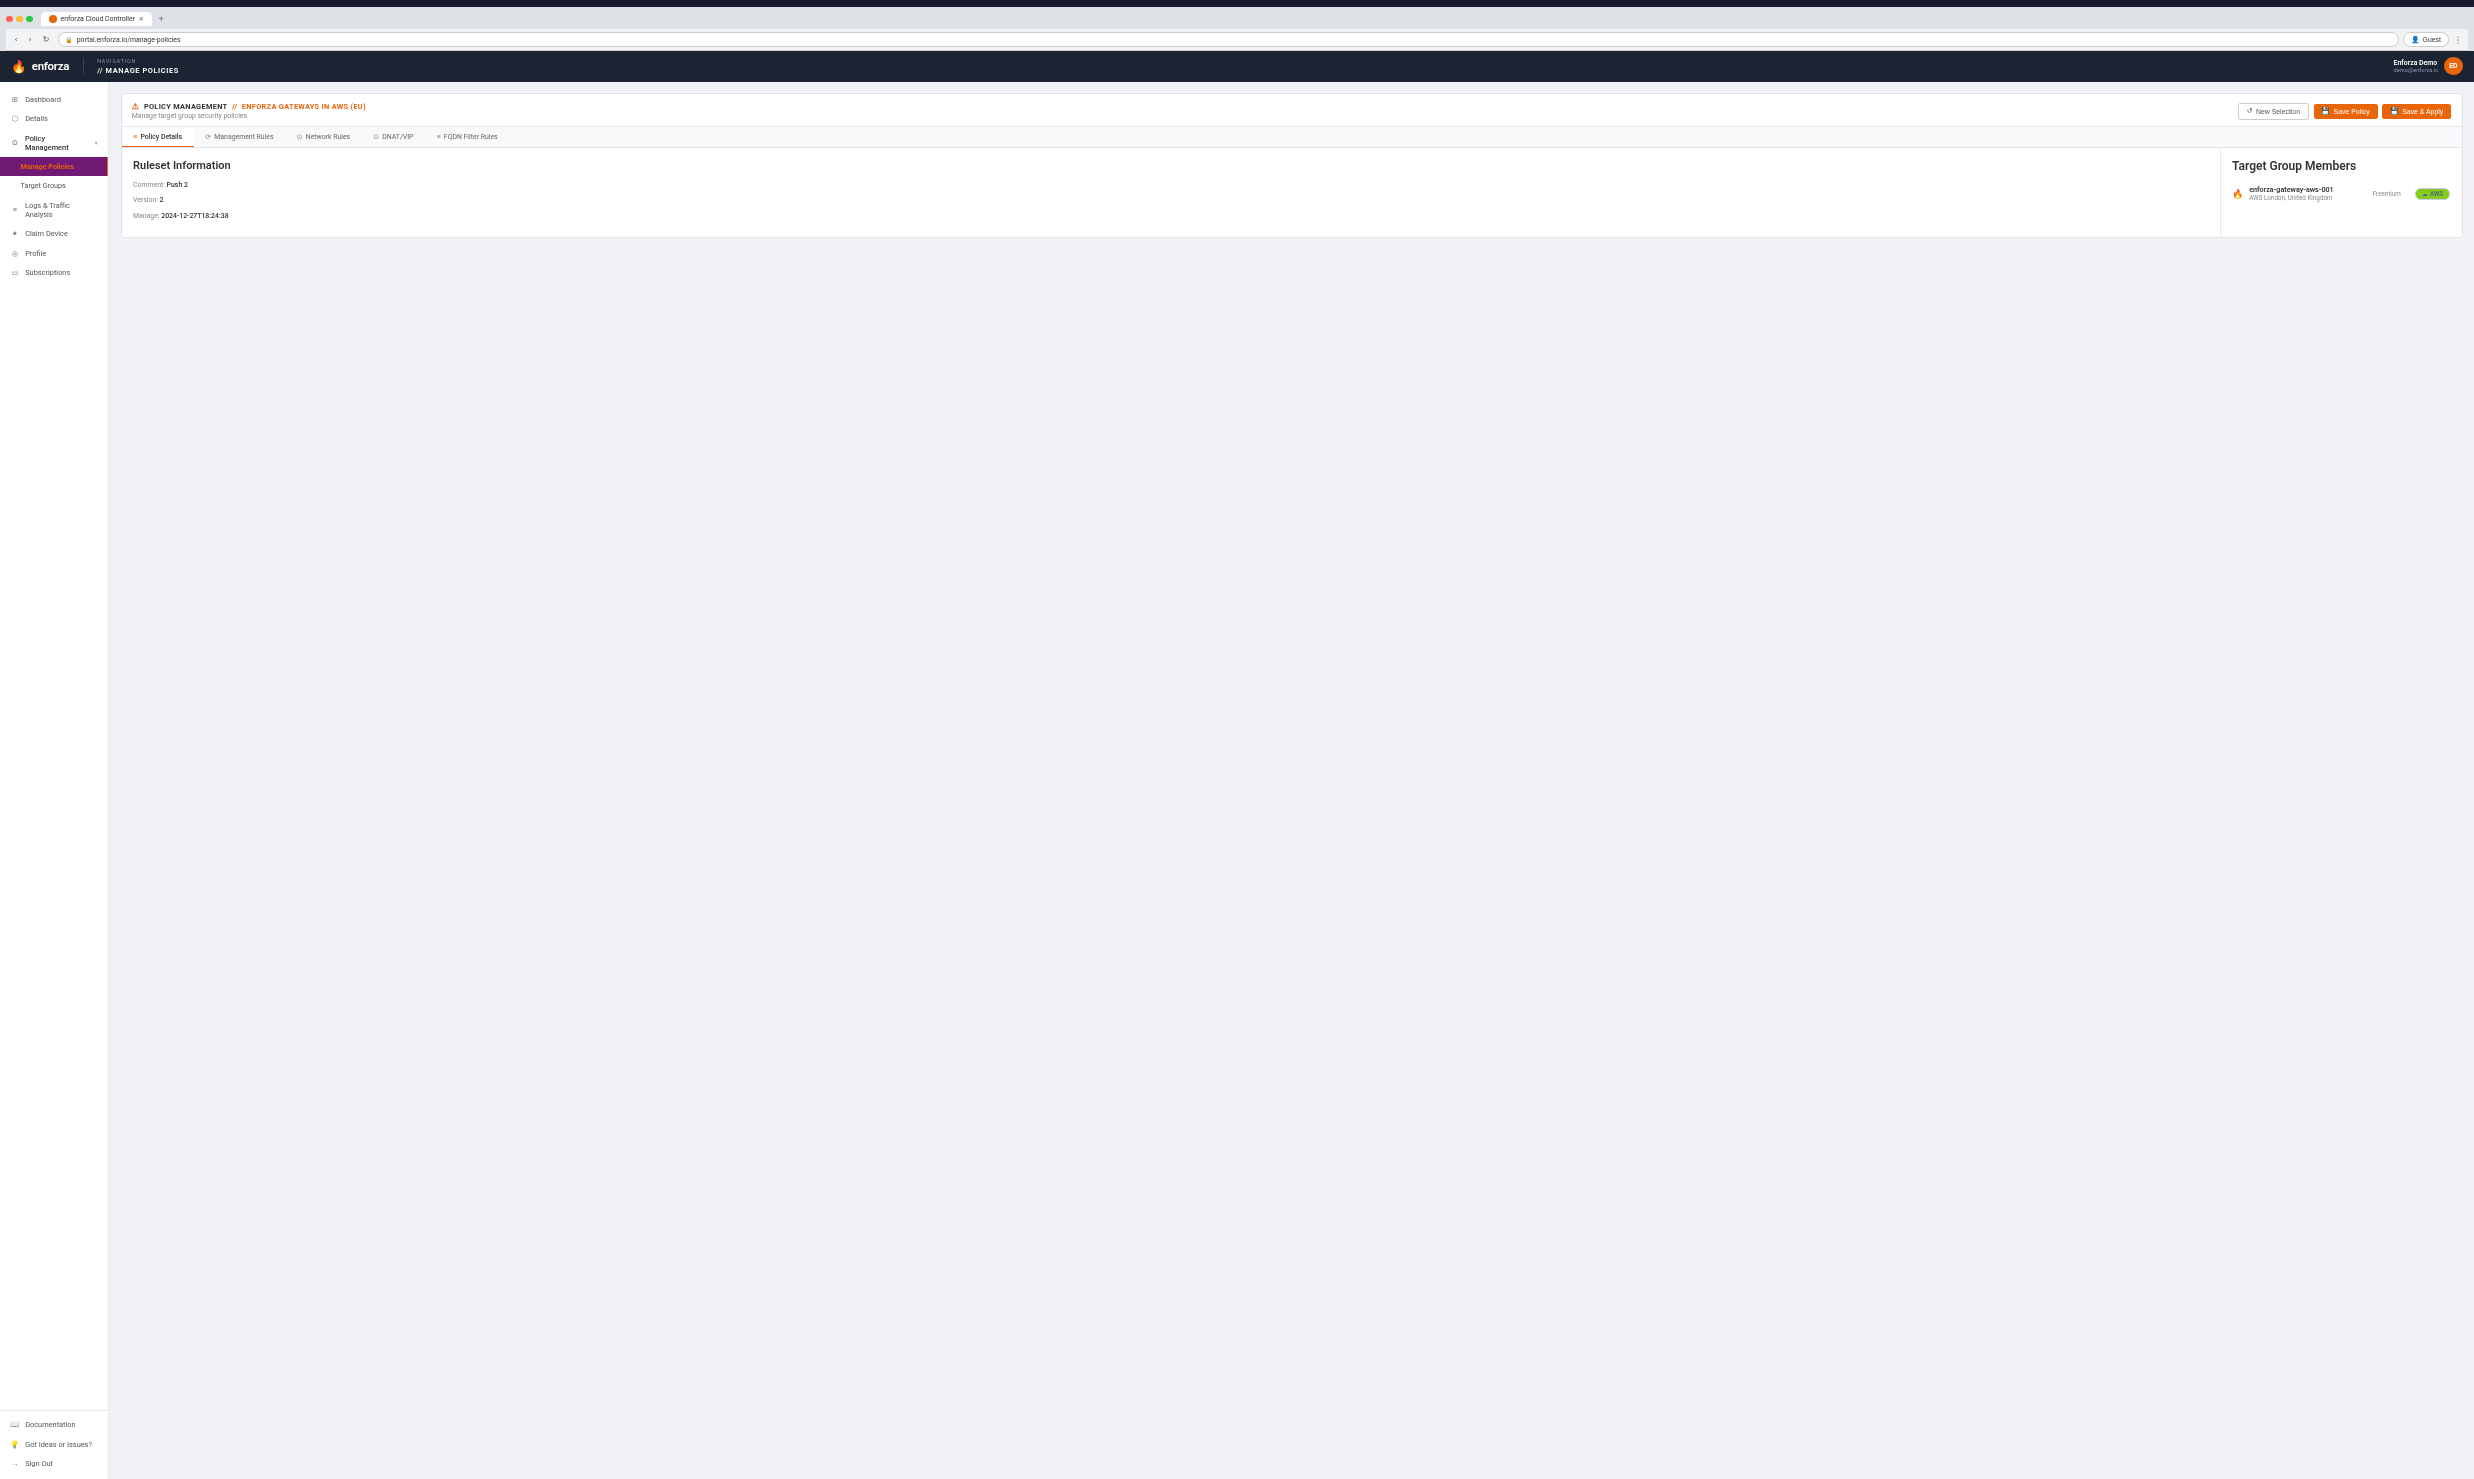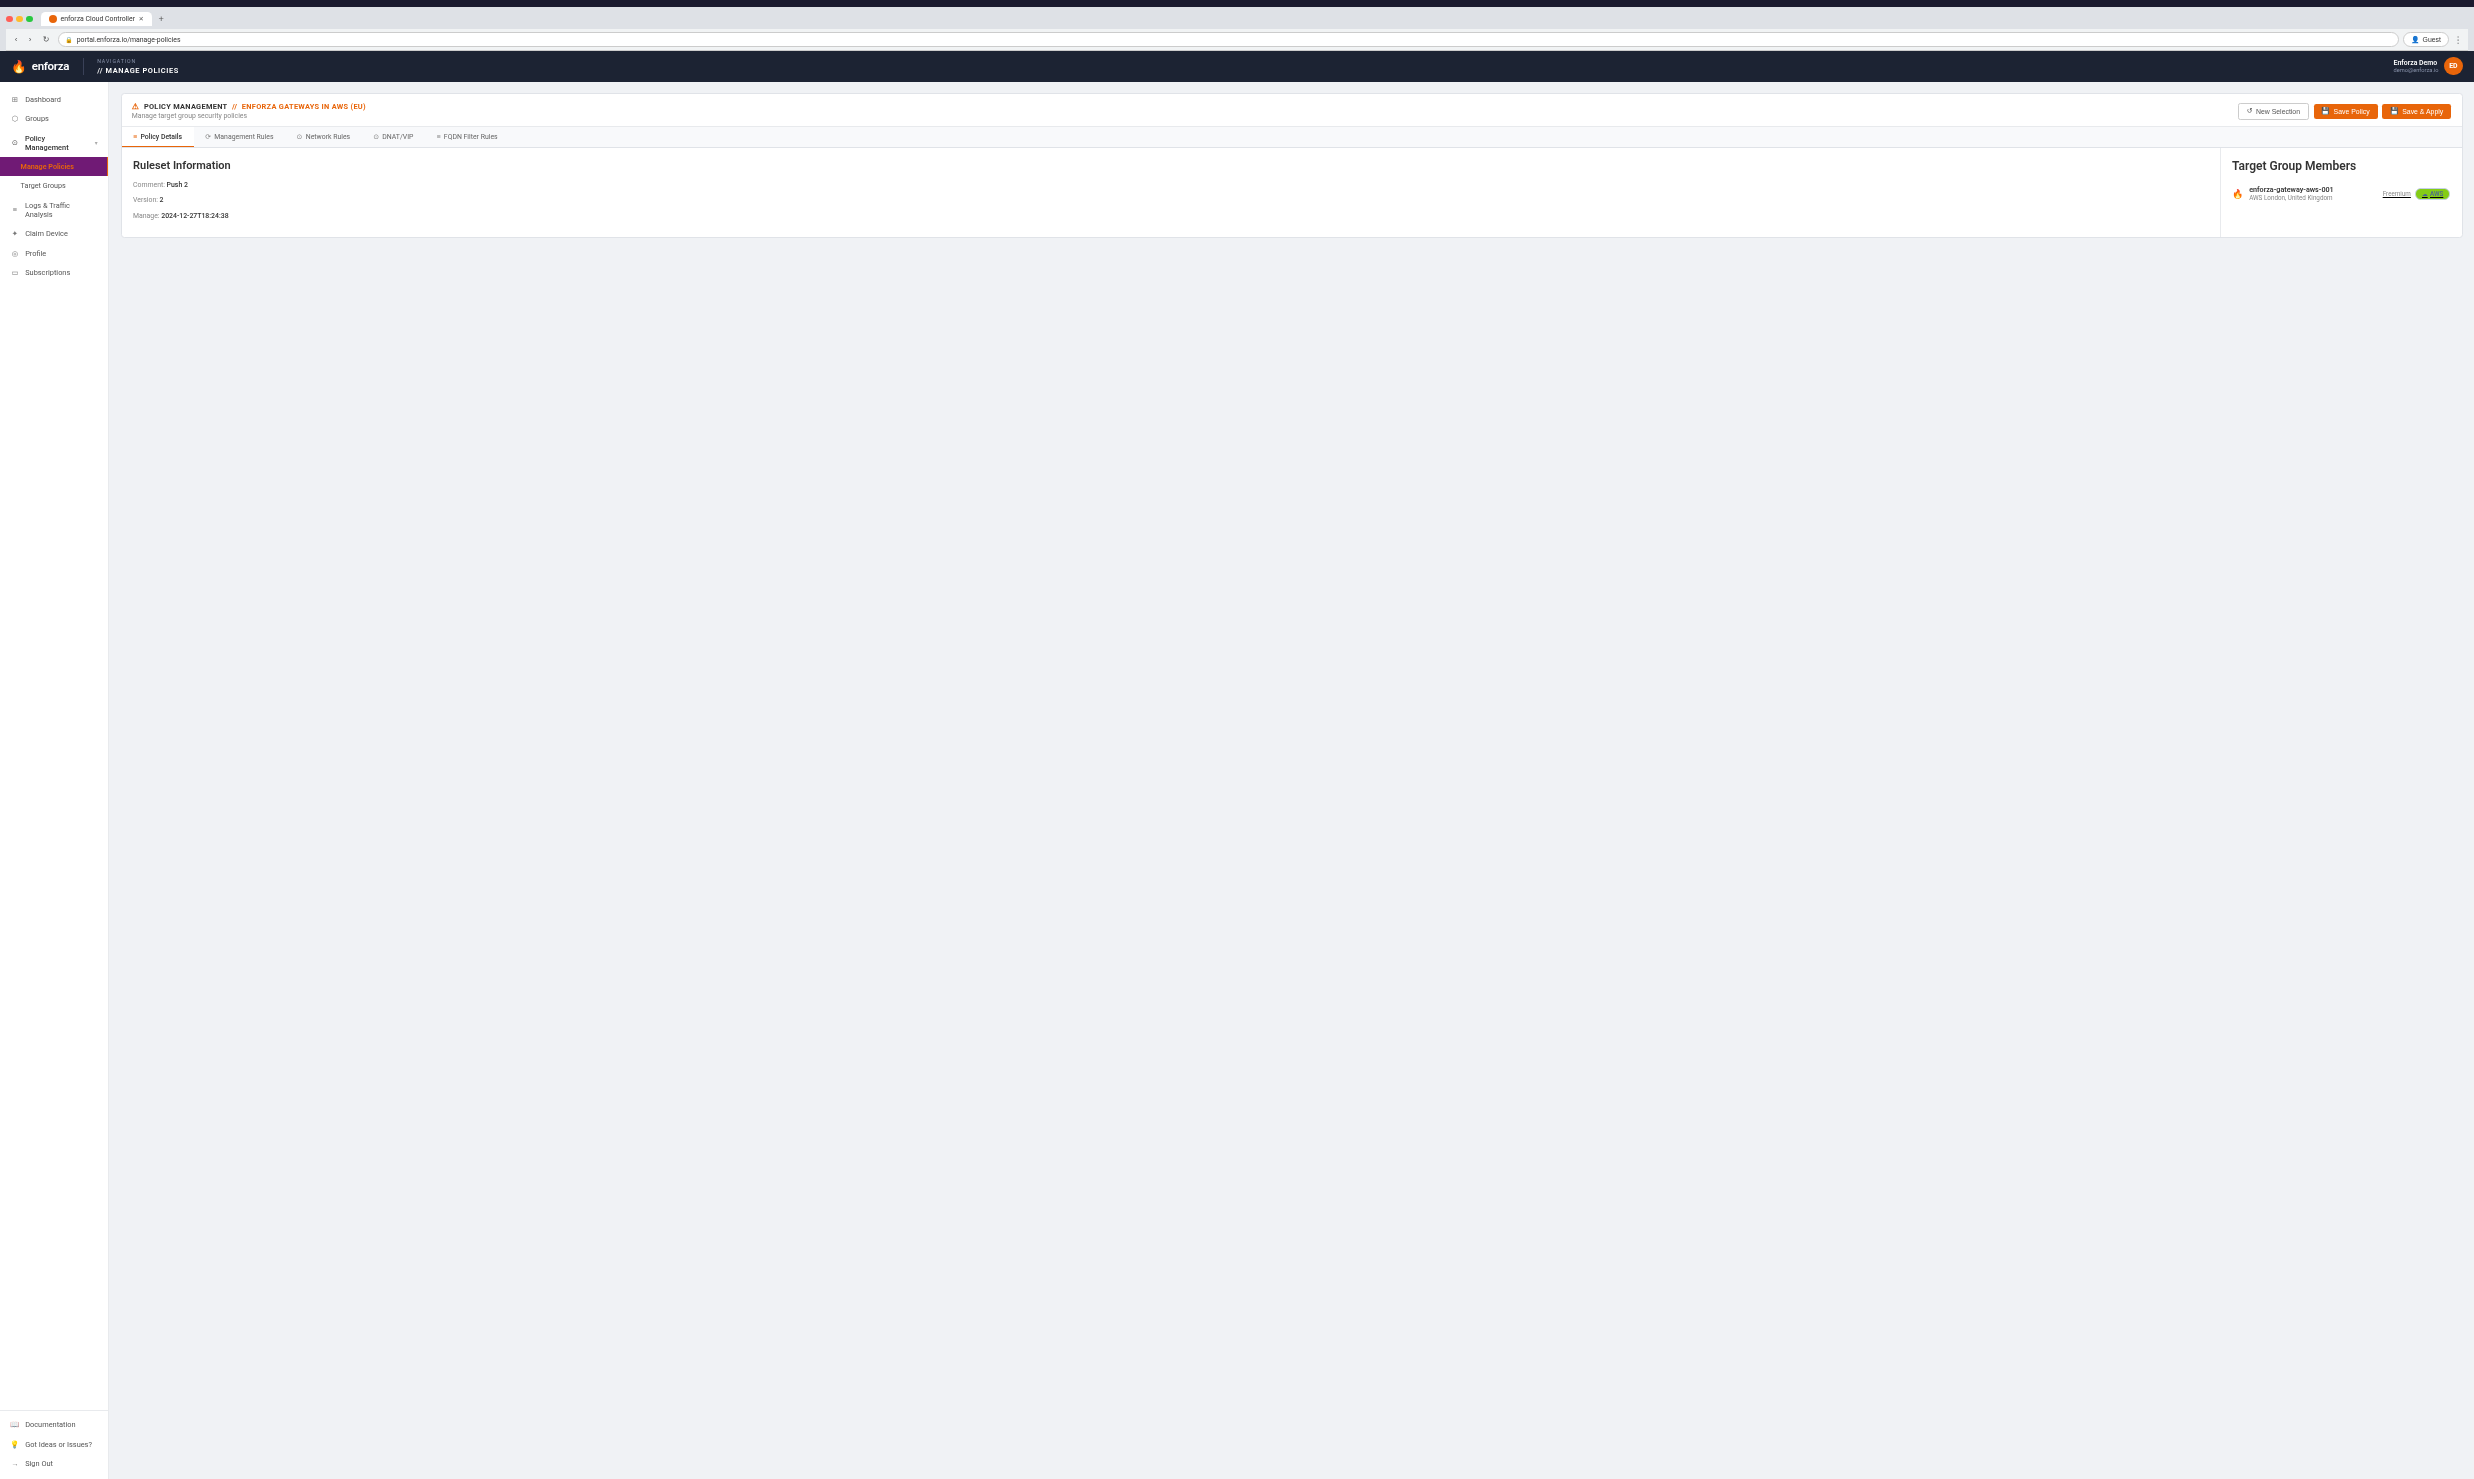--- a/index.html
+++ b/index.html
@@ -455,22 +455,21 @@
       font-weight: 600;
       color: #333;
     }
     .member-location {
       font-size: 6.3px;
       color: #888;
     }
     .member-badges {
       display: flex;
       align-items: center;
-      gap: 1px;
-      text-decoration: underline;
+      gap: 11px;
     }
     .badge-freemium {
       font-size: 6.3px;
       color: #888;
       padding: 1.1px 3.4px;
     }
     .badge-aws {
       background: #84cc16;
       border: 0.6px solid #c5d0e8;
       border-radius: 5.7px;
@@ -543,21 +542,21 @@
   <div class="main-layout">
 
     <nav class="sidebar">
       <div class="sidebar-section">
         <a class="sidebar-item">
           <span class="sidebar-icon">⊞</span>
           <span>Dashboard</span>
         </a>
         <a class="sidebar-item">
           <span class="sidebar-icon">⬡</span>
-          <span>Groups</span>
+          <span>Details</span>
         </a>
         <a class="sidebar-item active">
           <span class="sidebar-icon">⊙</span>
           <span>Policy Management</span>
           <span class="sidebar-expand">▾</span>
         </a>
         <a class="sidebar-item sub active-sub">
           <span>Manage Policies</span>
         </a>
         <a class="sidebar-item sub">

